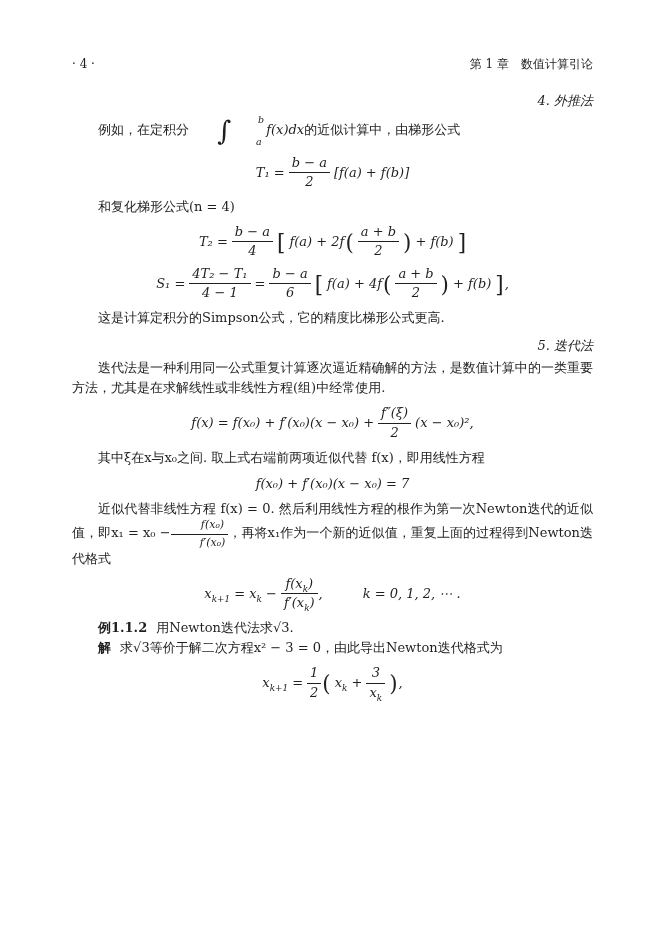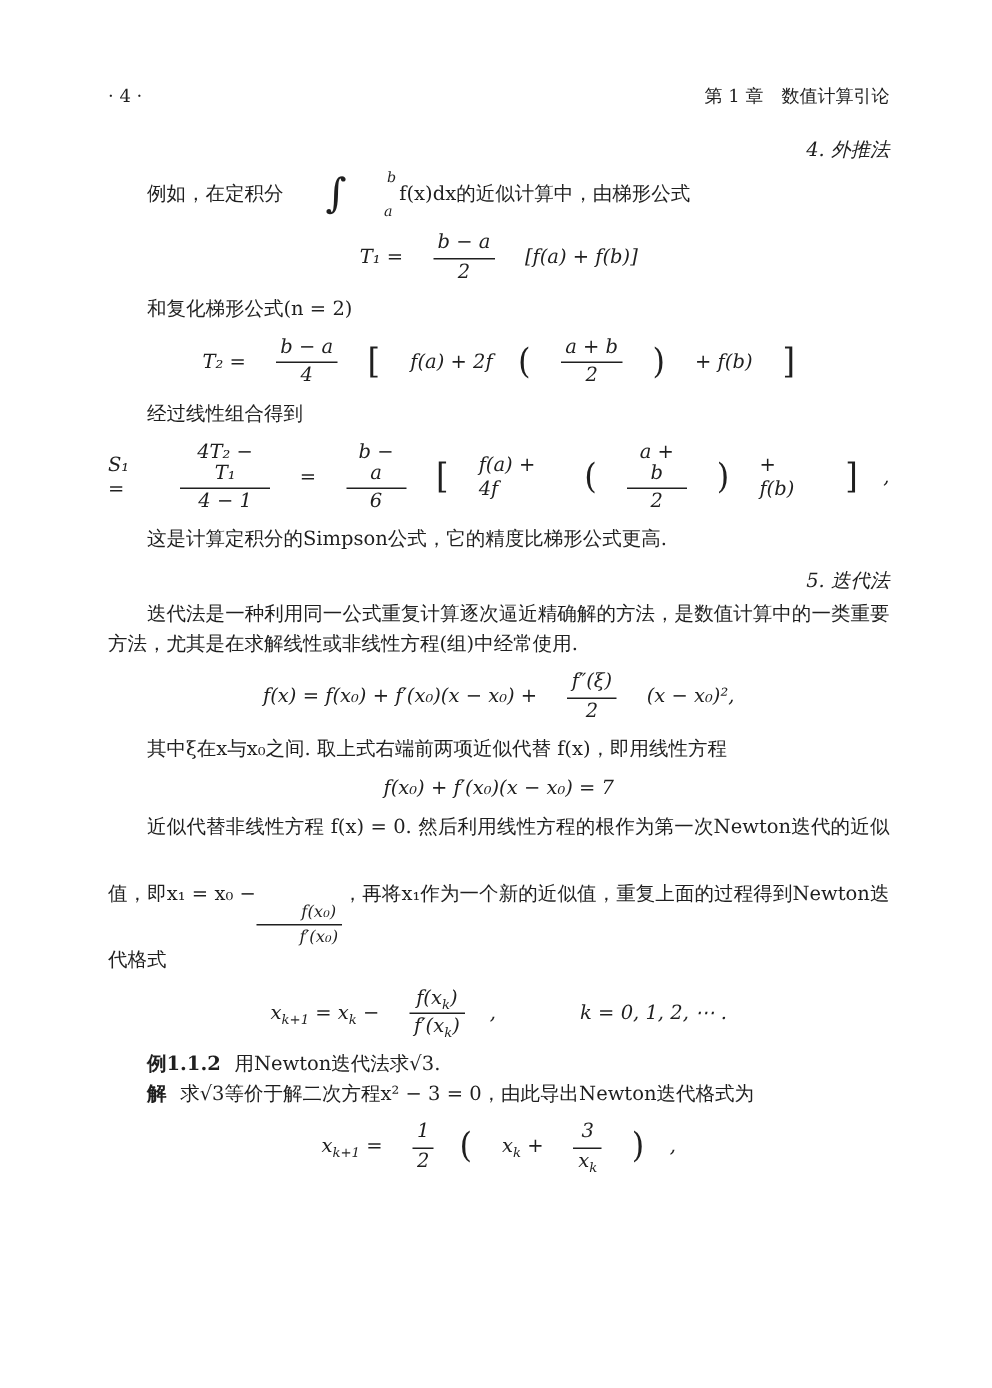--- a/index.html
+++ b/index.html
@@ -10,32 +10,32 @@
   }
   .page{box-sizing:border-box;width:661px;height:925px;padding:56px 68px 0 72px;}
   .page-header{
     display:flex;justify-content:space-between;align-items:baseline;
     font-size:12px;margin-bottom:18px;
   }
   .body-text{font-size:13px;line-height:20px;}
   .para{margin:0;text-align:justify;text-indent:2em;}
   .subheading{margin:8px 0 2px;text-indent:2em;font-style:italic;text-align:right;}
   .with-integral{line-height:34px;}
-  .math{}
+  .math{font-style:italic;}
   .bold{font-weight:bold;font-style:normal;}
   .label-gap{margin-left:0.7em;}
 
   .display-formula{
-    display:flex;justify-content:center;align-items:center;gap:20px;
+    display:flex;justify-content:center;align-items:center;gap:4px;
     margin:8px 0;font-style:italic;font-size:13px;line-height:1.2;
   }
   .frac{display:inline-flex;flex-direction:column;vertical-align:middle;text-align:center;}
   .frac .num{display:block;border-bottom:1px solid #1f1f1f;padding:0 3px 2px;line-height:1.1;}
   .frac .den{display:block;padding:2px 3px 0;line-height:1.1;}
-  .frac.small{font-size:11px;vertical-align:middle;display:inline-flex;margin-top:40px;}
+  .frac.small{font-size:11px;vertical-align:middle;display:inline-flex;}
   .inline-frac-wrap{display:inline-flex;flex-direction:column;vertical-align:middle;text-align:center;font-style:italic;}
   .delim{font-style:normal;font-size:165%;font-weight:300;display:inline-block;transform:scaleY(1.08);line-height:1;}
   sub{font-size:68%;line-height:0;}
   .cond{margin-left:36px;}
   .tight{margin-left:-3px;}
 
   .integral{display:inline-flex;align-items:center;vertical-align:middle;margin:0 2px;height:34px;}
   .int-sign{font-size:27px;font-style:normal;line-height:30px;}
   .int-lims{display:inline-flex;flex-direction:column;justify-content:space-between;height:32px;font-size:9.5px;font-style:italic;line-height:1;padding-left:1px;}
   .int-up{align-self:flex-end;}
@@ -68,41 +68,40 @@
 
     <div class="display-formula">
       <span class="math">T₁ =</span>
       <span class="frac">
           <span class="num">b − a</span>
           <span class="den">2</span>
         </span>
       <span class="math">[f(a) + f(b)]</span>
     </div>
 
-    <p class="para">和复化梯形公式(n = 2)</p>
+    <p class="para">和复化梯形公式(n = 4)</p>
 
     <div class="display-formula">
       <span class="math">T₂ =</span>
       <span class="frac">
           <span class="num">b − a</span>
           <span class="den">4</span>
         </span>
       <span class="delim">[</span>
       <span class="math">f(a) + 2f</span>
       <span class="delim tight">(</span>
       <span class="frac">
           <span class="num">a + b</span>
           <span class="den">2</span>
         </span>
       <span class="delim">)</span>
       <span class="math">+ f(b)</span>
       <span class="delim">]</span>
     </div>
 
-    <p class="para">经过线性组合得到</p>
 
     <div class="display-formula">
       <span class="math">S₁ =</span>
       <span class="frac">
           <span class="num">4T₂ − T₁</span>
           <span class="den">4 − 1</span>
         </span>
       <span class="math">=</span>
       <span class="frac">
           <span class="num">b − a</span>

